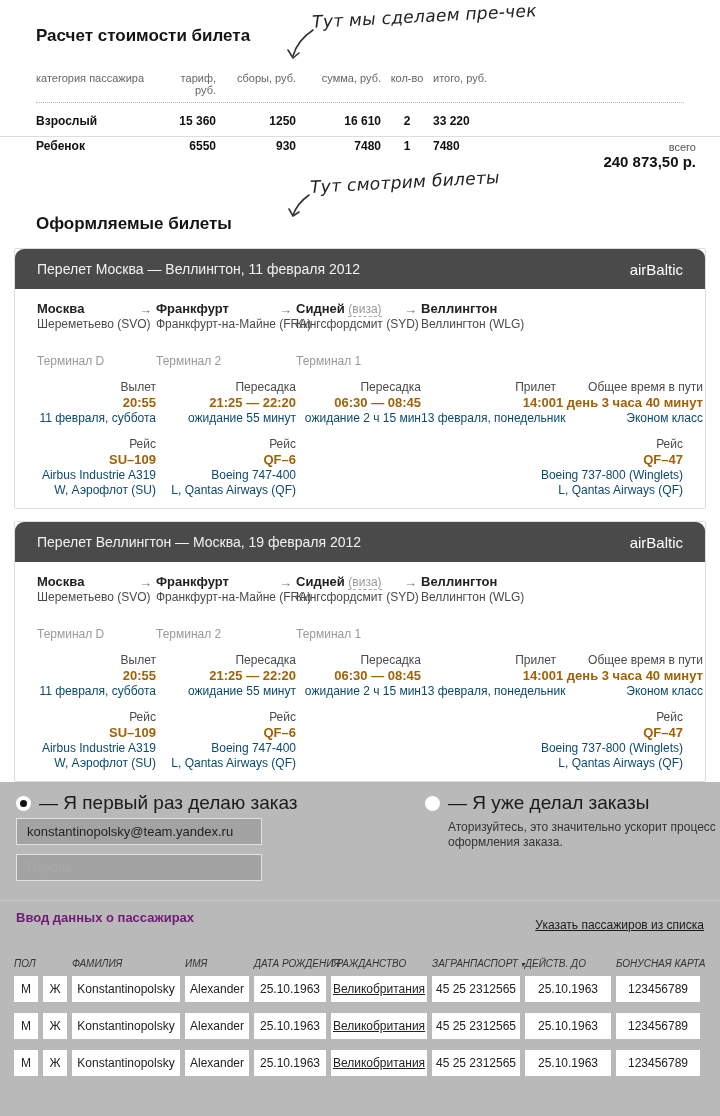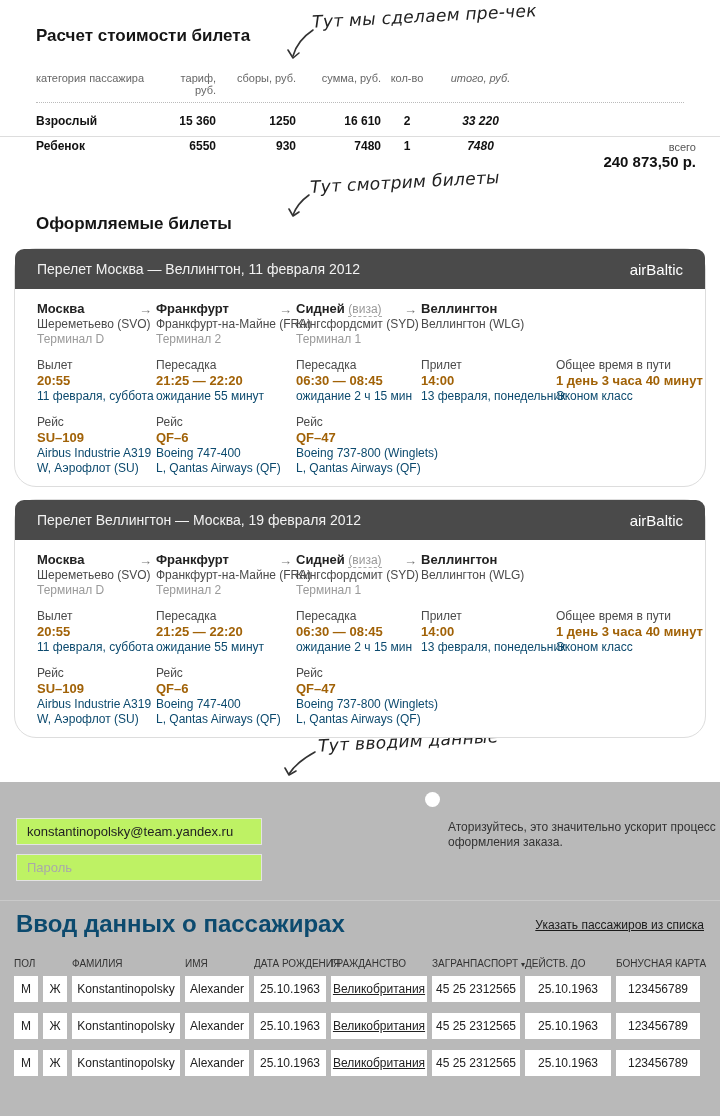--- a/index.html
+++ b/index.html
@@ -20,72 +20,72 @@
   #sec-pricing { position:absolute; inset:0 auto auto 0; width:720px; height:214px;padding-left:36px; }
   .page-title { position:absolute; left:36px; top:26px; font-size:17px; font-weight:bold; color:#151515; }
   .price-table { position:absolute; left:36px; top:72px; width:648px; }
   .pt-head { display:flex; font-size:11px; color:#666; padding-bottom:6px; border-bottom:1px dotted #bbb; }
   .pt-row  { display:flex; font-size:12px; font-weight:bold; color:#111; padding-top:11px; }
   .c-cat  { width:125px; text-align:left; }
   .c-fare { width:55px;  text-align:right; }
   .c-fees { width:80px;  text-align:right; }
   .c-sum  { width:85px;  text-align:right; }
   .c-qty  { width:52px;  text-align:center; }
-  .c-tot  { width:95px;  text-align:center;font-style:italic; }
+  .c-tot  { width:95px;  text-align:left; }
   .price-rule  { position:absolute; left:0; top:136px; width:720px; border-top:1px solid #ddd; }
   .total-label { position:absolute; right:24px; top:141px; font-size:11px; color:#555; }
   .total-value { position:absolute; right:24px; top:153px; font-size:15px; font-weight:bold; color:#111; }
 
   
   #sec-tickets { position:absolute; left:0; top:214px; width:720px; }
   .tickets-title { margin:0 16px 14px 36px; font-size:17px; font-weight:bold; color:#151515; }
   .cards { margin:0 14px; }
-  .card { border:1px solid #ddd; border-radius:22px; background:#fff; margin-bottom:12px; }
+  .card { border:1px solid #ddd; border-radius:2px; background:#fff; margin-bottom:12px; }
   .card-head {
     height:40px; background:#4a4a4a; border-radius:9px 9px 0 0; color:#f2f2f2;
     display:flex; align-items:center; justify-content:space-between; padding:0 22px; font-size:14px;
   }
   .card-airline { font-size:15px; color:#fff; }
   .card-body { padding:12px 22px 10px; }
   .grid { display:grid; grid-template-columns:119px 140px 125px 135px 1fr; }
   .flight-grid { grid-template-columns:119px 140px 1fr; }
-  .time-grid, .flight-grid { margin-top:11px; }
+  .time-grid, .flight-grid { margin-top:11px;text-align:right; }
   .cell { position:relative; }
   .seg-arrow { position:absolute; left:-17px; top:1px; color:#777; font-size:13px; font-weight:normal; }
   .city { font-size:13px; font-weight:bold; color:#222; line-height:16px; white-space:nowrap; }
   .visa { font-size:12px; font-weight:normal; color:#999; border-bottom:1px dashed #aaa; cursor:pointer; }
   .airport  { font-size:12px; color:#4a4a4a; line-height:15px; white-space:nowrap; }
-  .terminal { font-size:12px; color:#9a9a9a; line-height:15px; }
+  .terminal { font-size:12px; color:#9a9a9a; line-height:15px;margin-top:22px; }
   .tlabel, .flabel { font-size:12px; color:#4a4a4a; line-height:15px; }
   .ttime, .fnum { font-size:13px; font-weight:bold; color:#a16207; line-height:16px; white-space:nowrap; }
   .tnote, .fcraft, .fcarrier { font-size:12px; color:#0c4a6e; line-height:15px; white-space:nowrap; }
 
   
   #sec-login { position:absolute; left:0; top:782px; width:720px; height:334px; background:#b9b9b9; }
   .radio-block { position:absolute; top:10px; display:flex; align-items:center; }
   .rb-left { left:16px; } .rb-right { left:425px; }
   .radio { width:15px; height:15px; border-radius:50%; background:#fff; position:relative; flex:0 0 15px; cursor:pointer; }
   .radio.sel::after { content:""; position:absolute; left:4px; top:4px; width:7px; height:7px; border-radius:50%; background:#111; }
   .radio-label { margin-left:8px; font-size:19px; color:#1a1a1a; cursor:pointer; white-space:nowrap; }
   .login-note { position:absolute; left:448px; top:38px; width:272px; font-size:12px; color:#333; line-height:15px; }
   .login-input {
-    position:absolute; left:16px; width:246px; height:27px; background:#bef264; border:1px solid #e3e3e3;
+    position:absolute; left:16px; width:246px; height:27px; background:#a3a3a3; border:1px solid #e3e3e3;
     font-family:inherit; font-size:13px; color:#222; padding:0 10px;
   }
   .email-input { top:36px; }
   .pass-input { top:72px; }
   .pass-input::placeholder { color:#a9a9a9; opacity:1; }
   .login-divider { position:absolute; left:0; top:118px; width:720px; border-top:1px solid #c9c9c9; }
 
   
-  .pass-title { position:absolute; left:16px; top:128px; font-size:24px; font-weight:bold; color:#0c4a6e; }
+  .pass-title { position:absolute; left:16px; top:128px; font-size:13px; font-weight:bold; color:#701a75; }
   .pass-link { position:absolute; right:16px; top:136px; font-size:12px; color:#1a1a1a; text-decoration:underline; cursor:pointer; }
   .ptable { position:absolute; left:14px; top:176px; width:692px; }
   .pgrid { display:grid; grid-template-columns:24px 24px 108px 64px 72px 96px 88px 86px 84px; column-gap:5px; }
-  .phead { font-size:10px; color:#333; margin-bottom:7px; }
+  .phead { font-size:10px; color:#333; margin-bottom:7px;font-style:italic; }
   .phead span { white-space:nowrap; }
   .h-pol { grid-column:1 / 3; }
   .sort-caret { font-size:8px; color:#333; }
   .prow { margin-bottom:11px; }
   .gender, .pcell {
     background:#fff; border:0; height:26px; font-family:inherit; font-size:12px; color:#222;
     text-align:center; padding:0; width:100%;
   }
   .gender { line-height:26px; cursor:pointer; }
   button.pcell { cursor:pointer; }
@@ -311,22 +311,27 @@
               <div class="fcarrier">L, Qantas Airways (QF)</div>
             </div>
           </div>
         </div>
       </section>
 
   </div>
 </section>
 
 <section id="sec-login">
+  <div class="radio-block rb-left">
+    <span class="radio sel"></span>
+    <span class="radio-label">— Я первый раз делаю заказ</span>
+  </div>
   <div class="radio-block rb-right">
     <span class="radio"></span>
+    <span class="radio-label">— Я уже делал заказы</span>
   </div>
   <div class="login-note">Аторизуйтесь, это значительно ускорит процесс оформления заказа.</div>
   <input class="login-input email-input" type="text" value="konstantinopolsky@team.yandex.ru" style="">
   <input class="login-input pass-input" type="text" placeholder="Пароль" style="">
   <div class="login-divider"></div>
 
   <h2 class="pass-title">Ввод данных о пассажирах</h2>
   <a class="pass-link">Указать пассажиров из списка</a>
 
   <div class="ptable">

